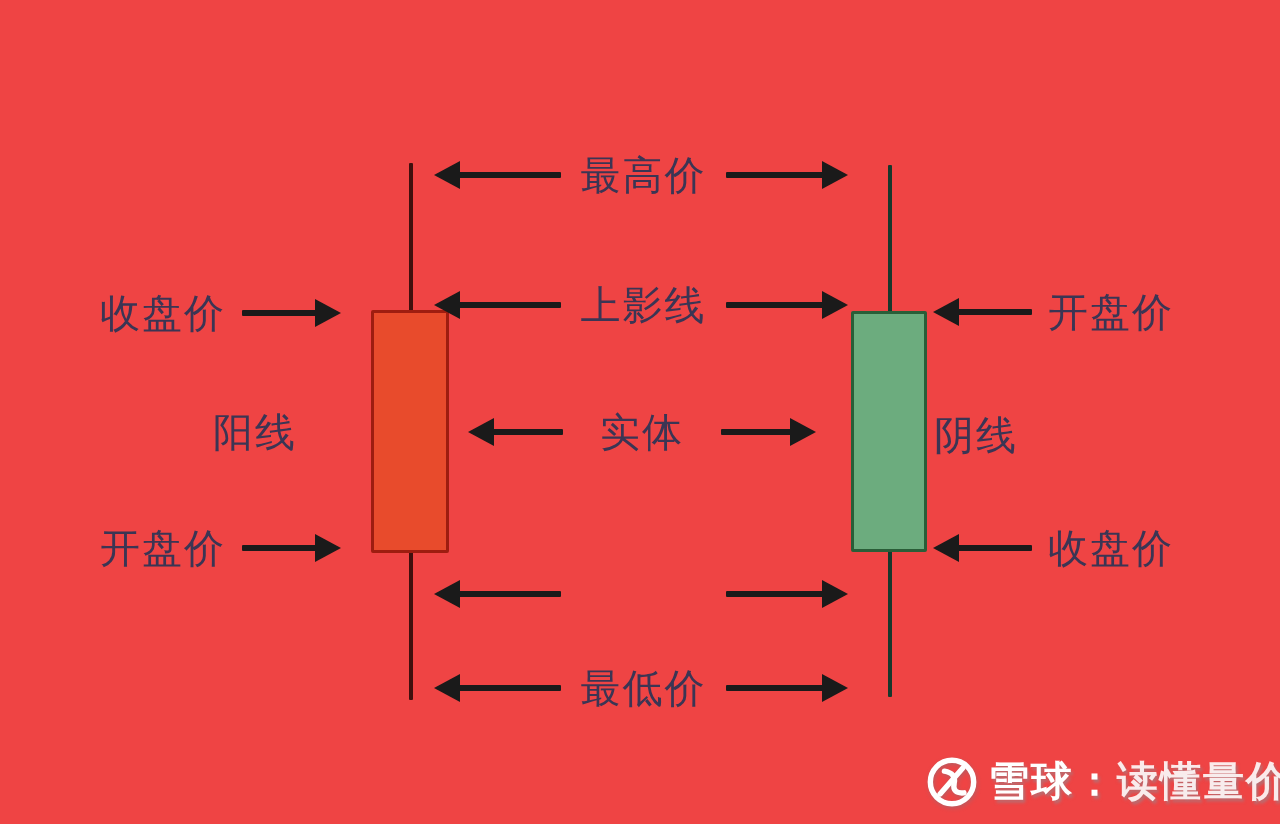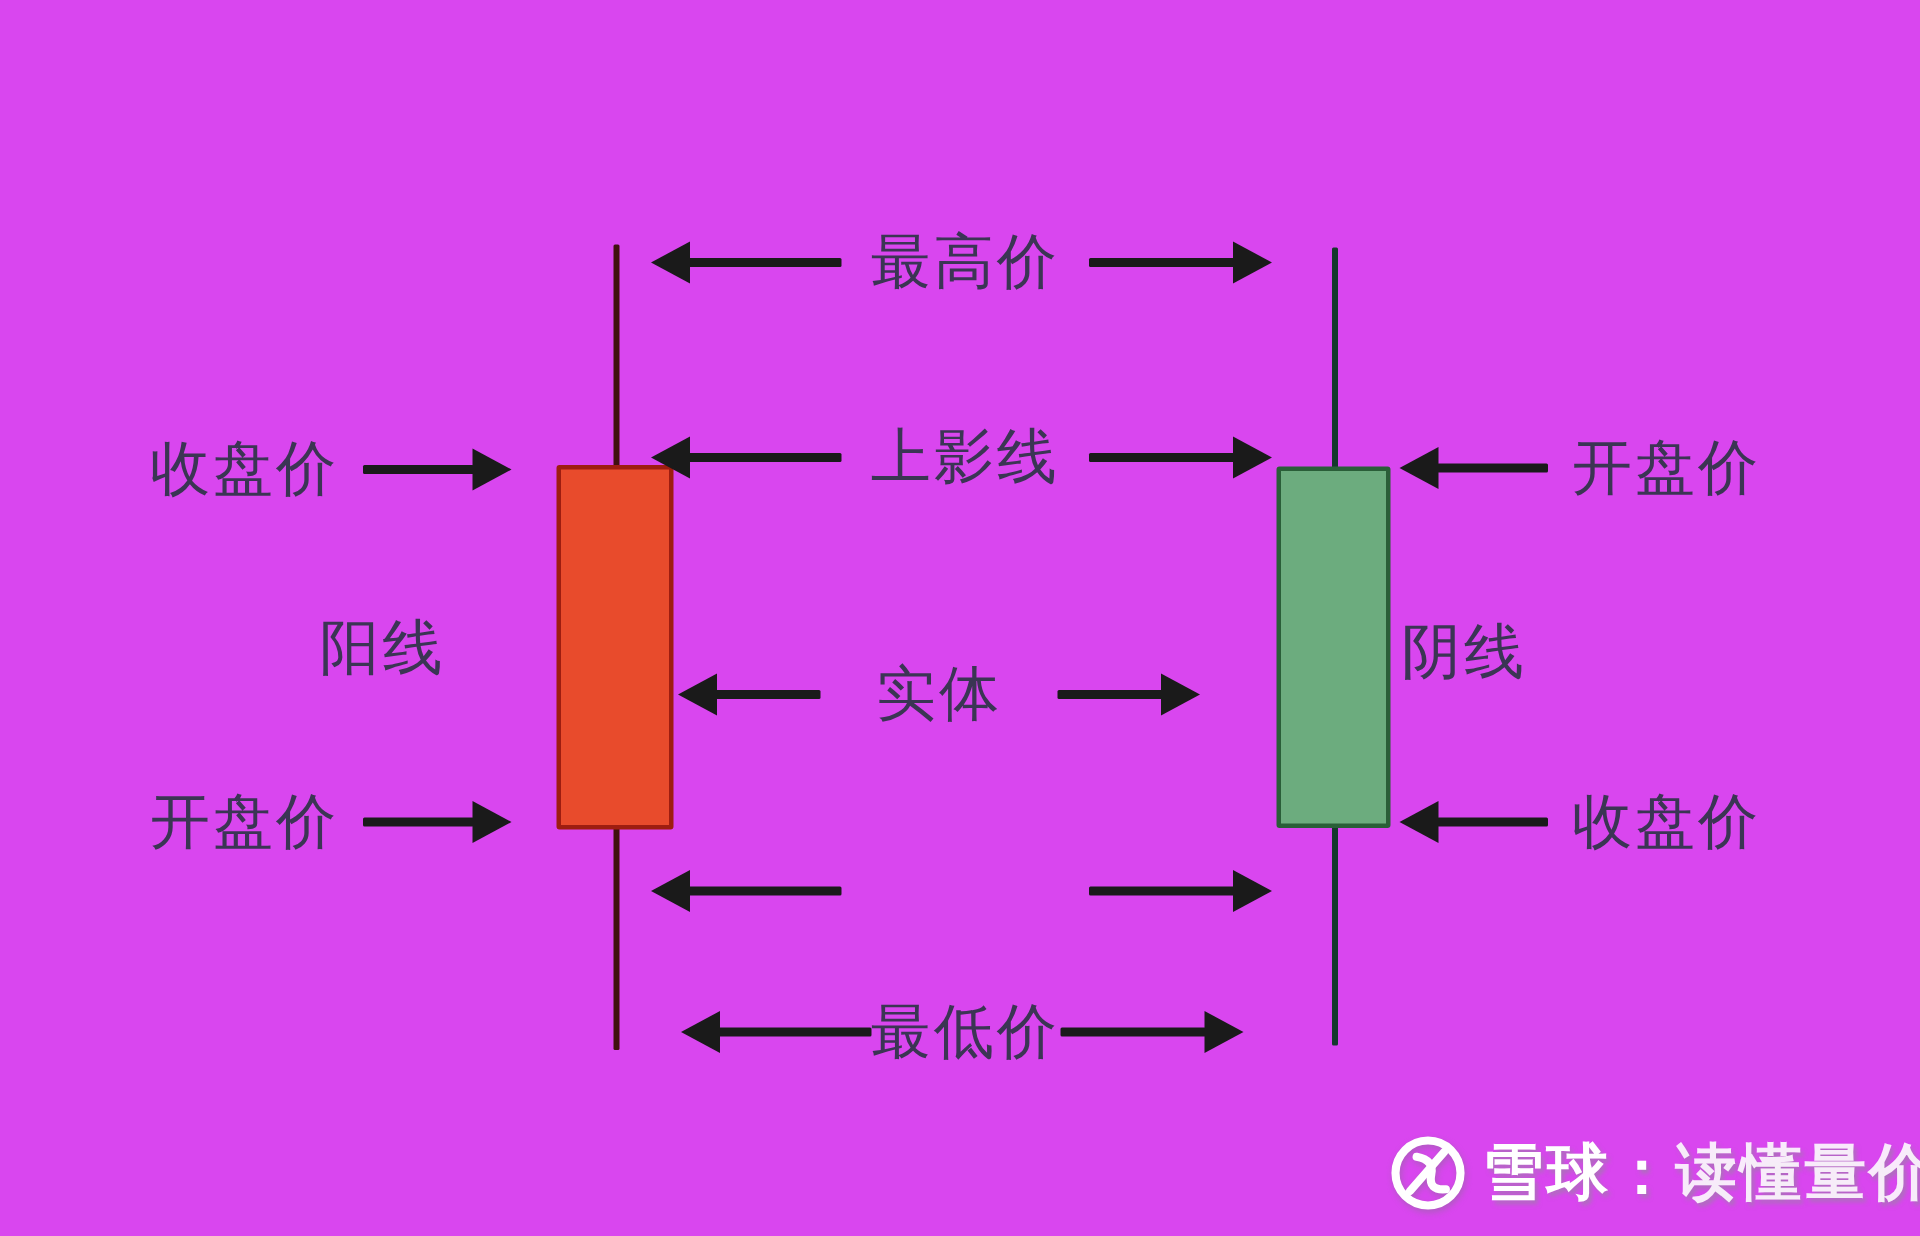--- a/index.html
+++ b/index.html
@@ -93,52 +93,52 @@
     letter-spacing:2px;
     white-space:nowrap;
     color:#ffffff;
     text-shadow:2px 3px 3px rgba(140,142,150,.55);
   }
   .wm-text .tagline { color:rgba(255,255,255,.88); }
 </style>
 </head>
 <body>
 
-<div id="canvas" style="background-color: #d946ef;">
+<div id="canvas" style="background-color: #ef4444;">
 
   <div class="wick" style="left: 409px; top: 163px; height: 537px; background-color: rgb(64, 16, 14);"></div>
   <div class="body" style="left: 371px; top: 310px; width: 78px; height: 243px; background-color: rgb(232, 75, 44); border-color: rgb(158, 29, 16);"></div>
 
   <div class="wick" style="left: 888px; top: 165px; height: 532px; background-color: rgb(22, 56, 44);"></div>
   <div class="body" style="left: 851px; top: 311px; width: 76px; height: 241px; background-color: rgb(108, 172, 126); border-color: rgb(42, 94, 56);"></div>
 
   <div class="row" style="left:434px; top:151px; width:414px;">
     <div class="arrow head-left" style="width:102px;"></div>
     <div class="lbl" style="position:static;">最高价</div>
     <div class="arrow head-right" style="width:97px;"></div>
   </div>
 
   <div class="row" style="left:434px; top:235px; width:414px;margin-top:46px;">
     <div class="arrow head-left" style="width:102px;"></div>
     <div class="lbl" style="position:static;">上影线</div>
     <div class="arrow head-right" style="width:97px;"></div>
   </div>
 
-  <div class="row" style="left:452px; top:408px; width:348px;margin-top:31px;">
+  <div class="row" style="left:468px; top:408px; width:348px;">
     <div class="arrow head-left" style="width:70px;"></div>
     <div class="lbl" style="position:static;">实体</div>
     <div class="arrow head-right" style="width:70px;"></div>
   </div>
 
   <div class="row" style="left:434px; top:570px; width:414px;">
     <div class="arrow head-left" style="width:102px;"></div>
     <div class="arrow head-right" style="width:97px;"></div>
   </div>
 
-  <div class="row" style="left:434px; top:664px; width:414px;justify-content:center;">
+  <div class="row" style="left:434px; top:664px; width:414px;">
     <div class="arrow head-left" style="width:102px;"></div>
     <div class="lbl" style="position:static;">最低价</div>
     <div class="arrow head-right" style="width:97px;"></div>
   </div>
 
   <div class="side-row" style="left:100px; top:289px;">
     <div class="lbl" style="position:static;">收盘价</div>
     <div class="arrow head-right" style="width:74px;"></div>
   </div>
 

